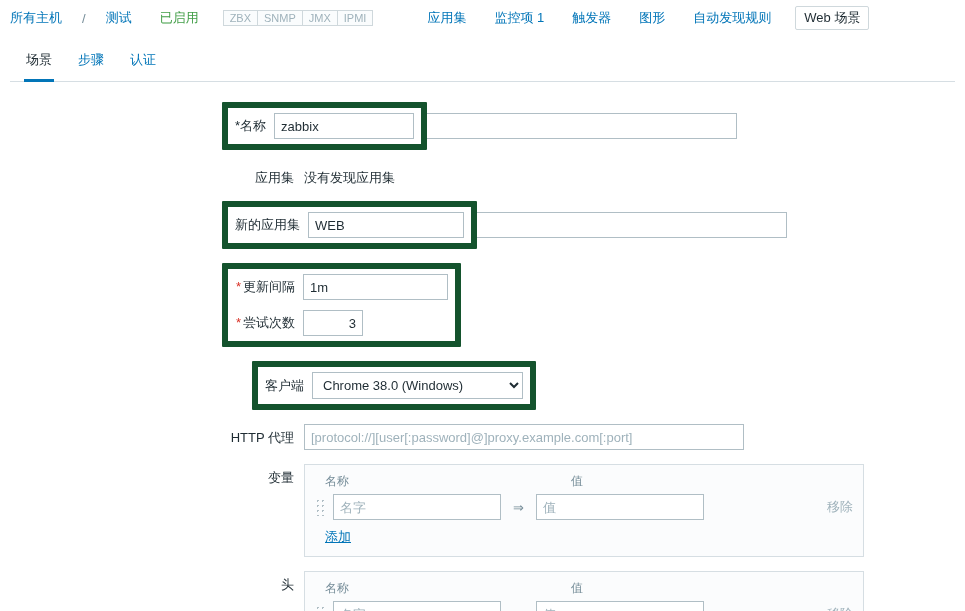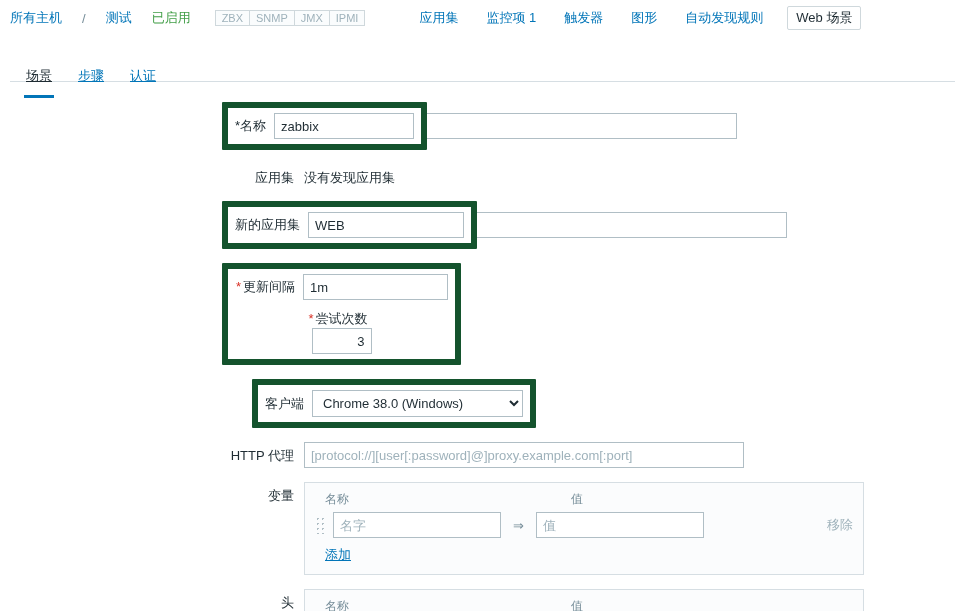--- a/index.html
+++ b/index.html
@@ -50,22 +50,21 @@
     display: flex;
     gap: 22px;
     padding: 0 14px;
   }
   .tab {
     padding: 6px 2px 10px 2px;
     color: #0275b8;
     cursor: pointer;
     border-bottom: 3px solid transparent;
     position: relative;
-    top: 17px;
-    text-decoration: underline;
+    top: 1px;
   }
   .tab.active {
     color: #1f2c33;
     border-bottom: 3px solid #0275b8;
   }
 
   
   .form { padding: 20px 0 20px 0; }
   .row {
     display: flex;
@@ -105,21 +104,21 @@
   .static-text { padding-top: 5px; color: #1f2c33; }
 
   
   .hl {
     border: 6px solid #14532d;
     border-radius: 1px;
     padding: 5px 7px;
     display: inline-block;
   }
   .stack .subrow { display: flex; align-items: center; margin-bottom: 10px; }
-  .stack .subrow:last-child { margin-bottom: 0; flex-direction: column; }
+  .stack .subrow:last-child { margin-bottom: 0; }
   .stack .sublabel { width: 68px; text-align: right; padding-right: 8px; }
   .stack .sublabel .req { color: #d93025; margin-right: 2px; }
 
   
   .pair-box {
     border: 1px solid #d6dee3;
     background: #fbfcfd;
     padding: 8px 10px 10px 10px;
     width: 560px;
   }
@@ -140,21 +139,21 @@
   .pair-add { margin-top: 8px; padding-left: 10px; }
   .pair-add a { text-decoration: underline; }
 </style>
 </head>
 <body>
 
 <div class="topbar">
   <a>所有主机</a>
   <span class="sep">/</span>
   <a>测试</a>
-  <span class="status-enabled" style="margin-left:0;">已启用</span>
+  <span class="status-enabled" style="margin-left:8px;">已启用</span>
   <span class="chip-group" style="margin-left:4px;">
     <span class="chip">ZBX</span>
     <span class="chip">SNMP</span>
     <span class="chip">JMX</span>
     <span class="chip">IPMI</span>
   </span>
   <span style="width:10px;"></span>
   <a class="navlink">应用集</a>
   <a class="navlink">监控项 1</a>
   <a class="navlink">触发器</a>

